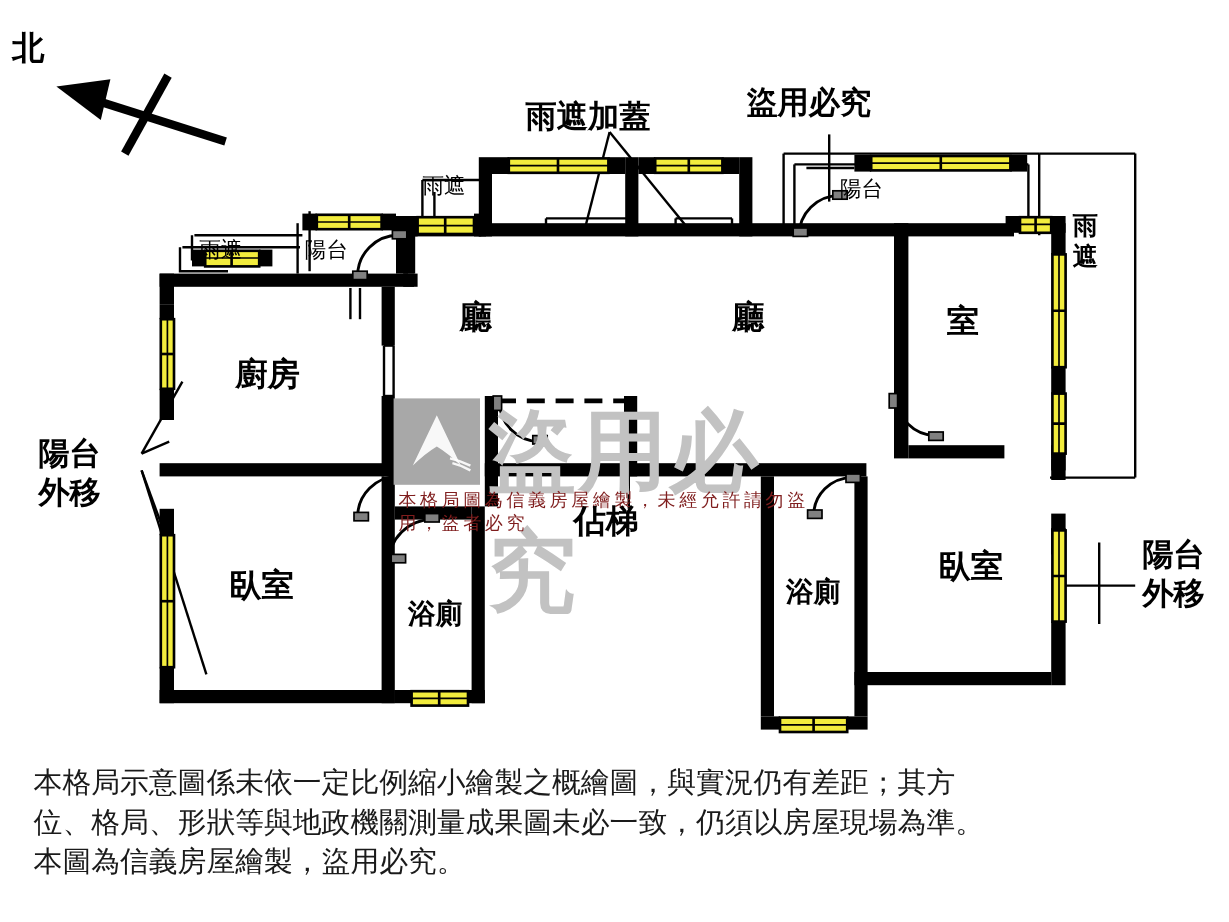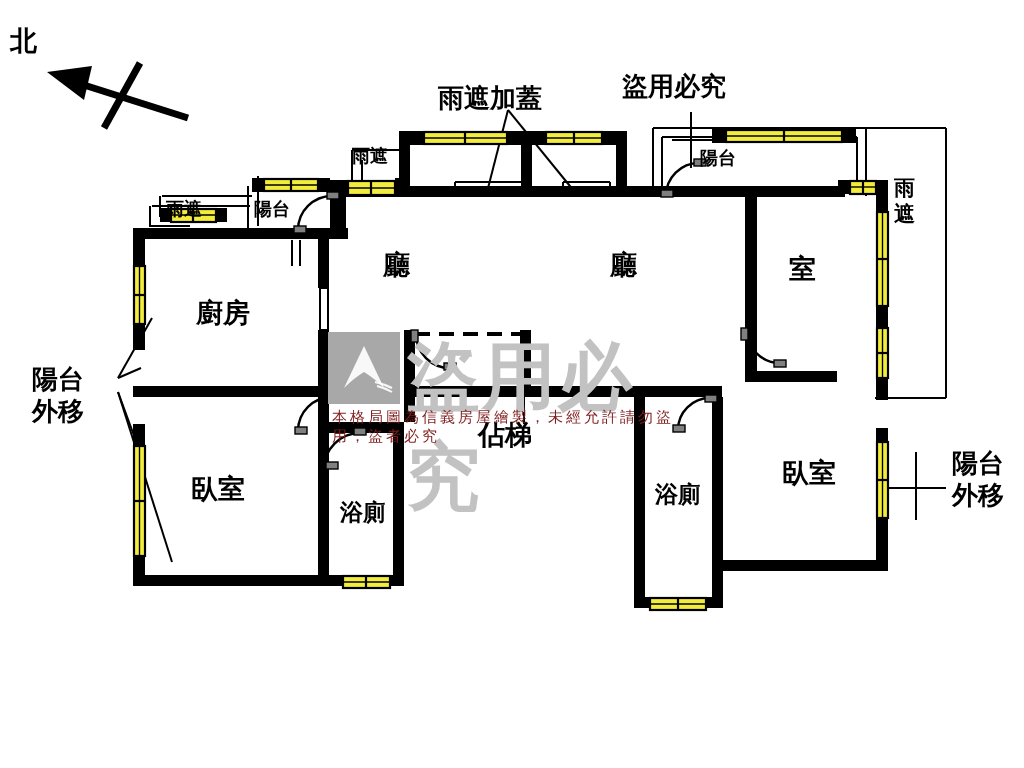--- a/index.html
+++ b/index.html
@@ -28,21 +28,21 @@
     position: absolute;
     color: #000000;
     font-family: "DejaVu Sans", "Liberation Sans", sans-serif;
     white-space: nowrap;
     line-height: 1.08;
     letter-spacing: 0px;
   }
   .lbl-room { font-size: 27px; font-weight: 700; }
   .lbl-room-sm { font-size: 23px; font-weight: 700; }
   .lbl-callout { font-size: 26px; font-weight: 700; }
-  .lbl-small { font-size: 18px; font-weight: 700; }
+  .lbl-small { font-size: 18px; font-weight: 400; }
   .lbl-north { font-size: 27px; font-weight: 700; }
   .lbl-two-line { font-size: 26px; font-weight: 700; line-height: 1.22; }
 
   #disclaimer {
     position: absolute;
     left: 28px;
     top: 636px;
     width: 970px;
     font-size: 24px;
     line-height: 1.38;
@@ -416,14 +416,19 @@
   <div class="lbl lbl-two-line" style="left:32px; top:364px;">
     <div>陽台</div>
     <div>外移</div>
   </div>
 
   <div class="lbl lbl-two-line" style="left:952px; top:448px;">
     <div>陽台</div>
     <div>外移</div>
   </div>
 
+  <div id="disclaimer">
+    <p>本格局示意圖係未依一定比例縮小繪製之概繪圖，與實況仍有差距；其方</p>
+    <p>位、格局、形狀等與地政機關測量成果圖未必一致，仍須以房屋現場為準。</p>
+    <p>本圖為信義房屋繪製，盜用必究。</p>
+  </div>
 
 </div>
 
 </body></html>

